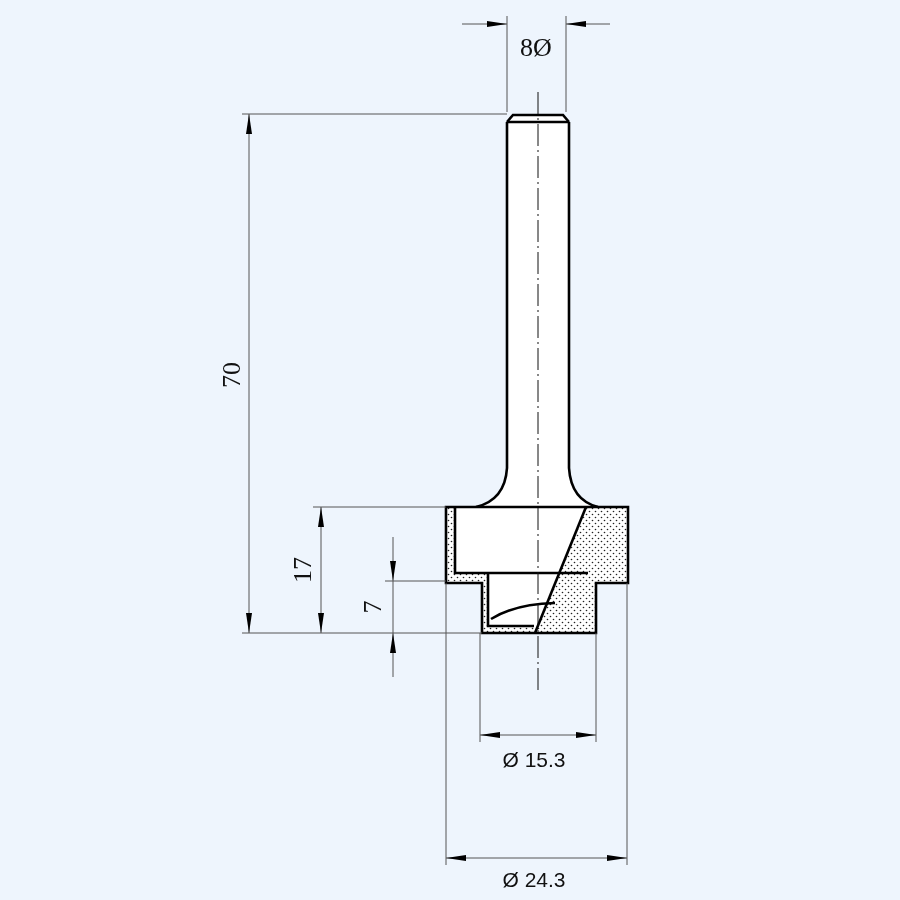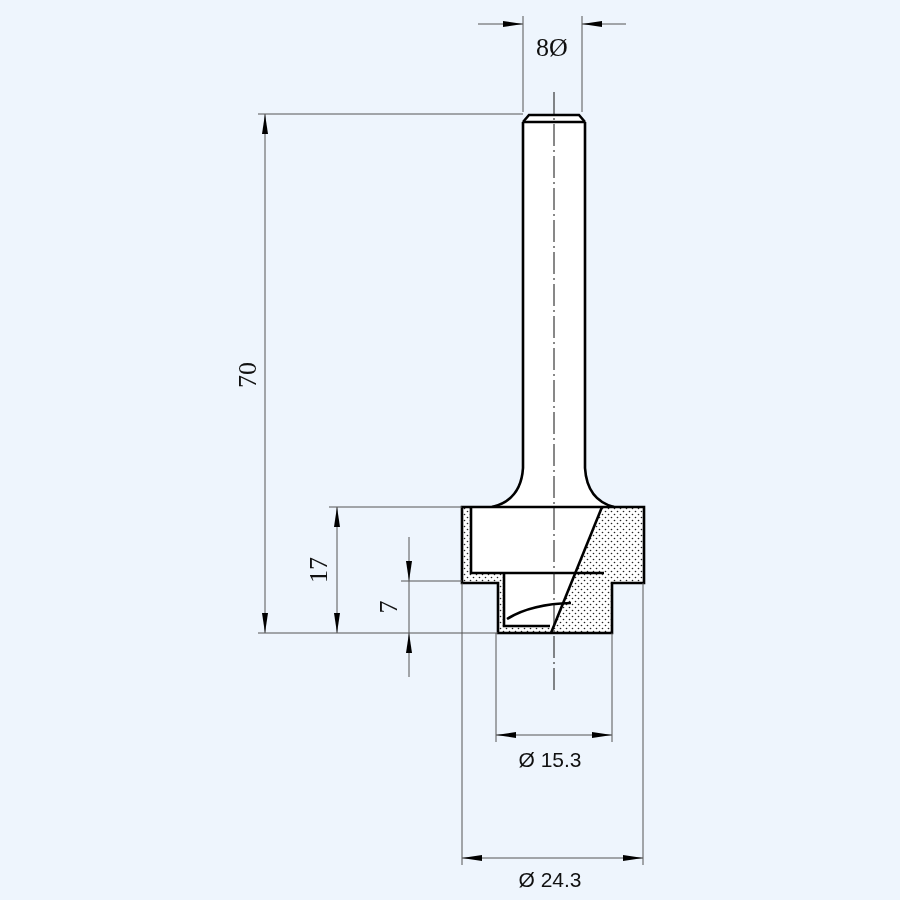--- a/index.html
+++ b/index.html
@@ -1,21 +1,21 @@
 <!DOCTYPE html>
 <html><head>
 <meta charset="utf-8">
 <style>
   html, body { margin: 0; padding: 0; }
   body {
     width: 900px; height: 900px; overflow: hidden;
     background: #eef5fd;
     font-family: "Liberation Sans", sans-serif;
   }
-  .canvas { position: absolute; left: 16px; top: 0; width: 732px; height: 900px; }
+  .canvas { position: absolute; left: 0; top: 0; width: 732px; height: 900px; }
   svg { display: block; }
   .thin { stroke: #555; stroke-width: 1; fill: none; }
   .thick { stroke: #000; stroke-width: 2.6; fill: none; }
   .body-fill { fill: #ffffff; }
   .center { stroke: #111; stroke-width: 1; stroke-dasharray: 22 4 2 4; fill: none; }
   .dim-serif { font-family: "Liberation Serif", "DejaVu Serif", serif; font-size: 26px; fill: #111; }
   .dim-sans { font-family: "Liberation Sans", "DejaVu Sans", sans-serif; font-size: 21px; fill: #111; }
 </style>
 </head>
 <body>

